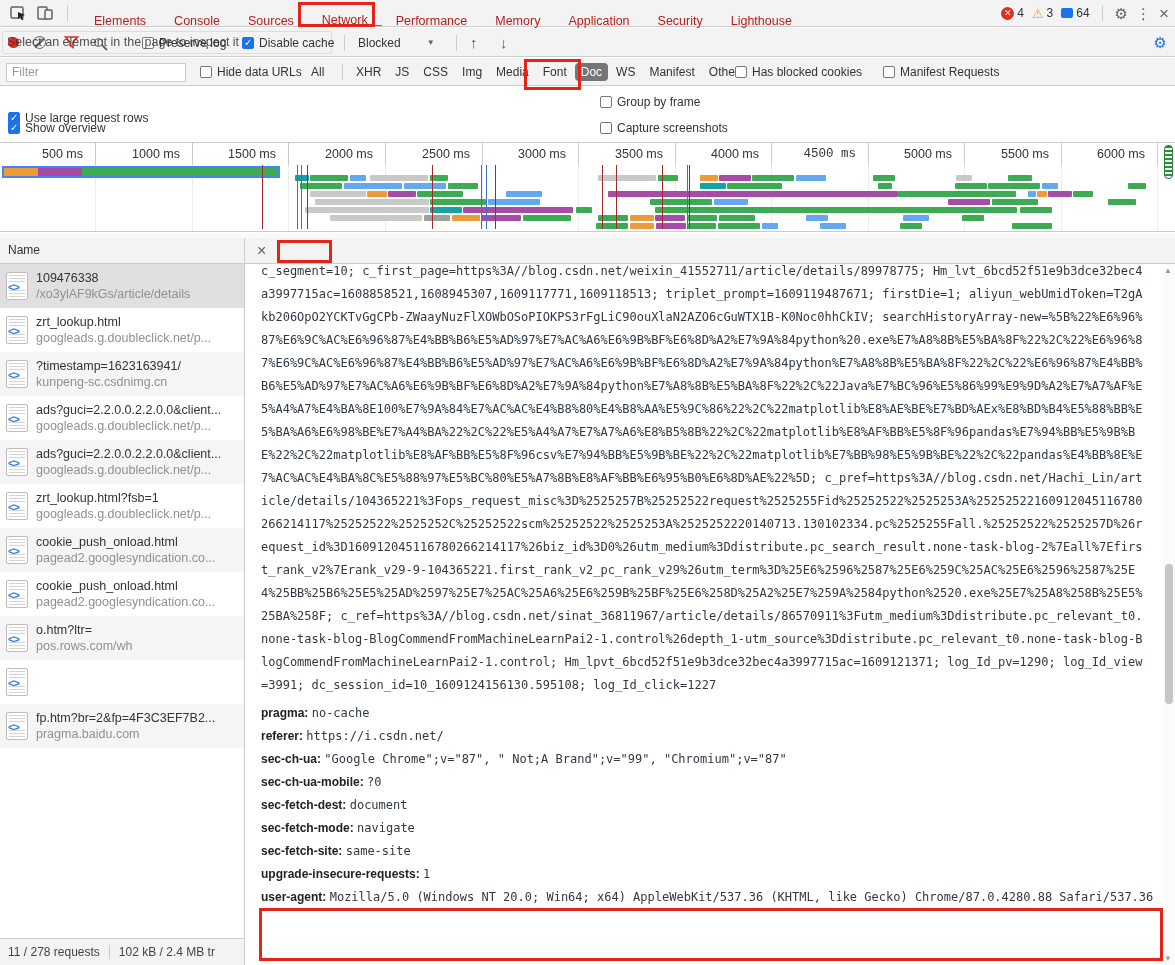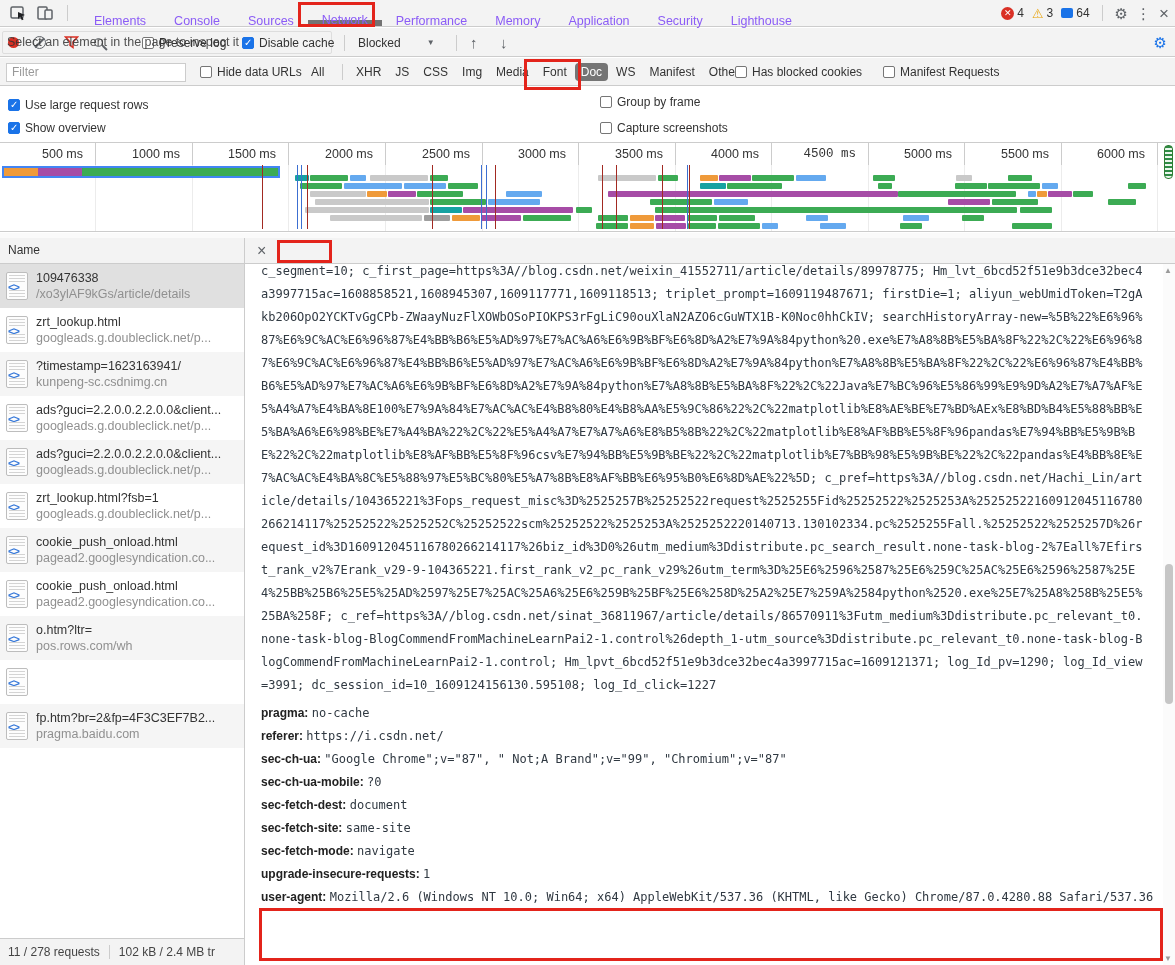--- a/index.html
+++ b/index.html
@@ -6,22 +6,22 @@
   html,body { background:#fff; }
   .devtools{ position:relative; width:1175px; height:965px; background:#fff;
     font-family:"Liberation Sans","DejaVu Sans",sans-serif; font-size:12px; color:#333; overflow:hidden;}
   .vsep{ display:inline-block; width:1px; height:16px; background:#ccc; margin:0 4px; vertical-align:middle;}
 
   
   .tabbar{ position:absolute; left:0; top:0; width:100%; height:27px; background:#f3f3f3;
     border-bottom:1px solid #ccc; display:flex; align-items:center; }
   .tabbar .lefticons{ display:flex; align-items:center; gap:10px; padding:0 8px 0 10px;}
   .tabs{ display:flex; height:100%; }
-  .tab{ padding:8px 14px; line-height:26px; color:#8b5cf6; font-size:12.5px; cursor:default;}
-  .tab.sel{ border-bottom:6px solid #737373; line-height:24px;}
+  .tab{ padding:8px 14px; line-height:26px; color:#b91c1c; font-size:12.5px; cursor:default;}
+  .tab.sel{ border-bottom:1px solid #737373; line-height:24px;}
   .tab-right{ margin-left:auto; display:flex; align-items:center; gap:8px; padding-right:6px;}
   .errdot{ display:inline-block; width:13px; height:13px; border-radius:50%; background:#d93025; color:#fff;
     font-size:9px; line-height:13px; text-align:center; font-weight:bold;}
   .badge{ display:flex; align-items:center; gap:3px; color:#333;}
   .warnglyph{ color:#e8a000; font-size:13px;}
   .msgglyph{ display:inline-block; width:12px; height:10px; background:#1a73e8; border-radius:2px; position:relative;}
   .msgglyph::after{ content:""; position:absolute; left:2px; bottom:-3px; border:3px solid transparent; border-top-color:#1a73e8;}
   .glyph{ color:#5f6368; font-size:15px; line-height:15px; cursor:default;}
   .glyph.close{ font-size:17px;}
 
@@ -237,21 +237,21 @@
       <i class="cb"></i>
       <span class="cblabel">Has blocked cookies</span>
     </span>
     <span class="abs" style="left:883px">
       <i class="cb"></i>
       <span class="cblabel">Manifest Requests</span>
     </span>
   </div>
 
   <div class="optrows">
-    <span class="optitem" style="left:8px; top:11px">
+    <span class="optitem" style="left:8px; top:24px">
       <i class="cb on"></i>
       <span class="cblabel">Use large request rows</span>
     </span>
     <span class="optitem" style="left:600px; top:8px">
       <i class="cb"></i>
       <span class="cblabel">Group by frame</span>
     </span>
     <span class="optitem" style="left:8px; top:34px">
       <i class="cb on"></i>
       <span class="cblabel">Show overview</span>
@@ -547,24 +547,24 @@
             <div class="cookline">none-task-blog-BlogCommendFromMachineLearnPai2-1.control%26depth_1-utm_source%3Ddistribute.pc_relevant_t0.none-task-blog-B</div>
             <div class="cookline">logCommendFromMachineLearnPai2-1.control; Hm_lpvt_6bcd52f51e9b3dce32bec4a3997715ac=1609121371; log_Id_pv=1290; log_Id_view</div>
             <div class="cookline">=3991; dc_session_id=10_1609124156130.595108; log_Id_click=1227</div>
           </div>
         <div class="headersblock" id="headers-block">
             <div class="hrow"><span class="hname">pragma: </span><span class="hval">no-cache</span></div>
             <div class="hrow"><span class="hname">referer: </span><span class="hval">https://i.csdn.net/</span></div>
             <div class="hrow"><span class="hname">sec-ch-ua: </span><span class="hval">"Google Chrome";v="87", " Not;A Brand";v="99", "Chromium";v="87"</span></div>
             <div class="hrow"><span class="hname">sec-ch-ua-mobile: </span><span class="hval">?0</span></div>
             <div class="hrow"><span class="hname">sec-fetch-dest: </span><span class="hval">document</span></div>
+            <div class="hrow"><span class="hname">sec-fetch-mode: </span><span class="hval">navigate</span></div>
             <div class="hrow"><span class="hname">sec-fetch-site: </span><span class="hval">same-site</span></div>
-            <div class="hrow"><span class="hname">sec-fetch-mode: </span><span class="hval">navigate</span></div>
             <div class="hrow"><span class="hname">upgrade-insecure-requests: </span><span class="hval">1</span></div>
-            <div class="hrow"><span class="hname">user-agent: </span><span class="hval">Mozilla/2.6 (Windows NT 10.0; Win64; x64) AppleWebKit/537.36 (KHTML, like Gecko) Chrome/87.0.4280.88 Safari/537.36</span></div>
+            <div class="hrow"><span class="hname">user-agent: </span><span class="hval">Mozilla/5.0 (Windows NT 20.0; Win64; x64) AppleWebKit/537.36 (KHTML, like Gecko) Chrome/87.0.4280.88 Safari/537.36</span></div>
           </div>
       </div>
       <div class="dscroll">
         <span class="arr up">▲</span>
         <div class="dthumb"></div>
         <span class="arr dn">▼</span>
       </div>
     </div>
   </div>
 

